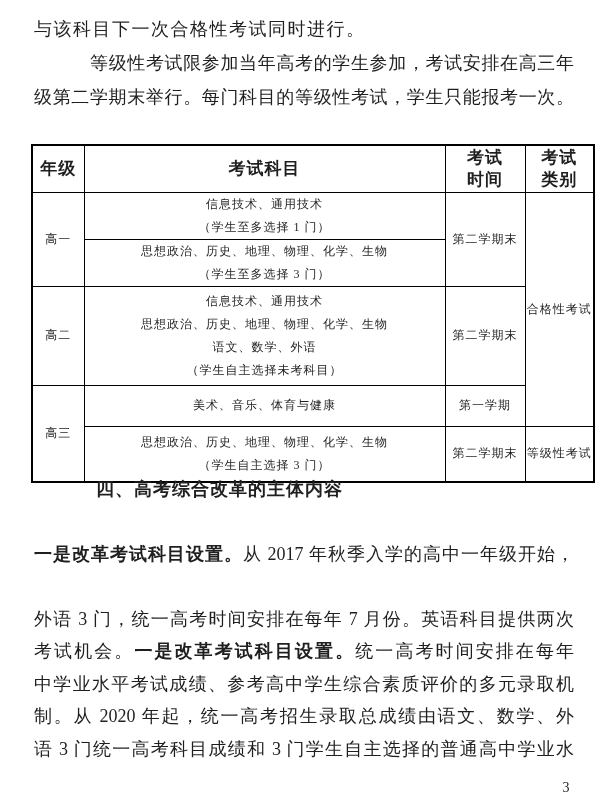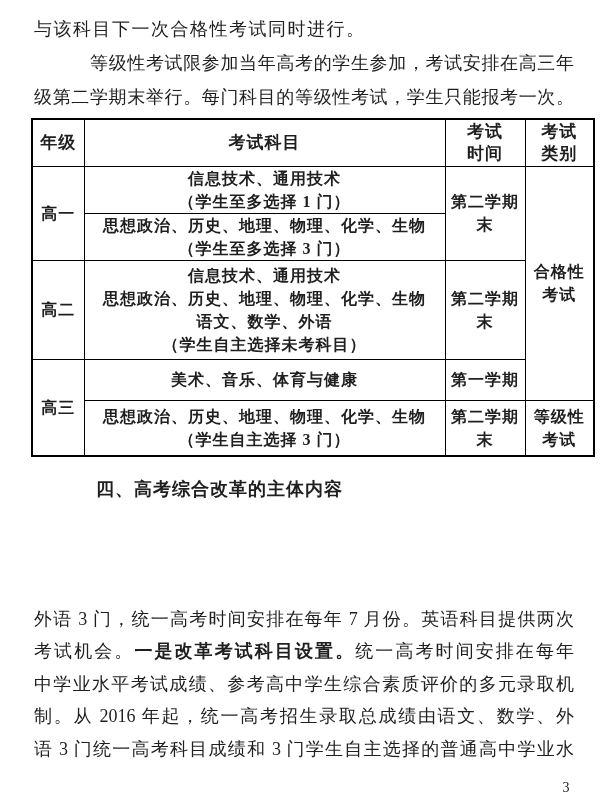--- a/index.html
+++ b/index.html
@@ -17,30 +17,30 @@
     line-height:33px;font-size:18px;
     text-align:justify;text-align-last:justify;
     white-space:normal;
   }
   .no-just{text-align:left;text-align-last:left;letter-spacing:1.5px;}
   .indent{text-indent:56px;}
   .bold{font-weight:bold;}
   .heading{font-weight:bold;letter-spacing:1px;}
 
   table.exam{
-    position:absolute;left:31px;top:118px;
+    position:absolute;left:31px;top:144px;
     width:562px;border-collapse:collapse;table-layout:fixed;
     border:2px solid #000;
   }
   table.exam td,table.exam th{
     border:1.5px solid #000;
     padding:0;margin:0;
     text-align:center;vertical-align:middle;
-    font-size:16px;line-height:23px;letter-spacing:1px;
-    font-weight:bold;
+    font-size:12px;line-height:23px;letter-spacing:1px;
+    font-weight:normal;
     overflow:hidden;
   }
   table.exam th{font-weight:bold;font-size:17px;line-height:22px;}
   td.grade{font-size:17px;}
   .pageno{
     position:absolute;top:780px;left:552px;width:28px;
     font-size:14px;text-align:center;line-height:16px;
   }
 </style>
 </head>
@@ -87,21 +87,22 @@
     </tr>
     <tr style="height:56px">
       <td><span>思想政治、历史、地理、物理、化学、生物</span><br><span>（学生自主选择 3 门）</span></td>
       <td><span>第二学期末</span></td>
       <td><span>等级性考试</span></td>
     </tr>
   </tbody>
     </table>
 
   <div class="bline no-just heading" style="top:473px;padding-left:62px">四、高考综合改革的主体内容</div>
+  <div class="bline" style="top:538px"><span class="bold">一是改革考试科目设置。</span><span>从 2017 年秋季入学的高中一年级开始，</span></div>
   <div class="bline" style="top:603px">外语 3 门，统一高考时间安排在每年 7 月份。英语科目提供两次</div>
   <div class="bline" style="top:635px"><span>考试机会。</span><span class="bold">一是改革考试科目设置。</span><span>统一高考时间安排在每年</span></div>
   <div class="bline" style="top:668px">中学业水平考试成绩、参考高中学生综合素质评价的多元录取机</div>
-  <div class="bline" style="top:700px">制。从 2016 年起，统一高考招生录取总成绩由语文、数学、外</div>
+  <div class="bline" style="top:700px">制。从 2020 年起，统一高考招生录取总成绩由语文、数学、外</div>
   <div class="bline" style="top:733px">语 3 门统一高考科目成绩和 3 门学生自主选择的普通高中学业水</div>
 
   <div class="pageno">3</div>
 
 </div>
 
 </body></html>

